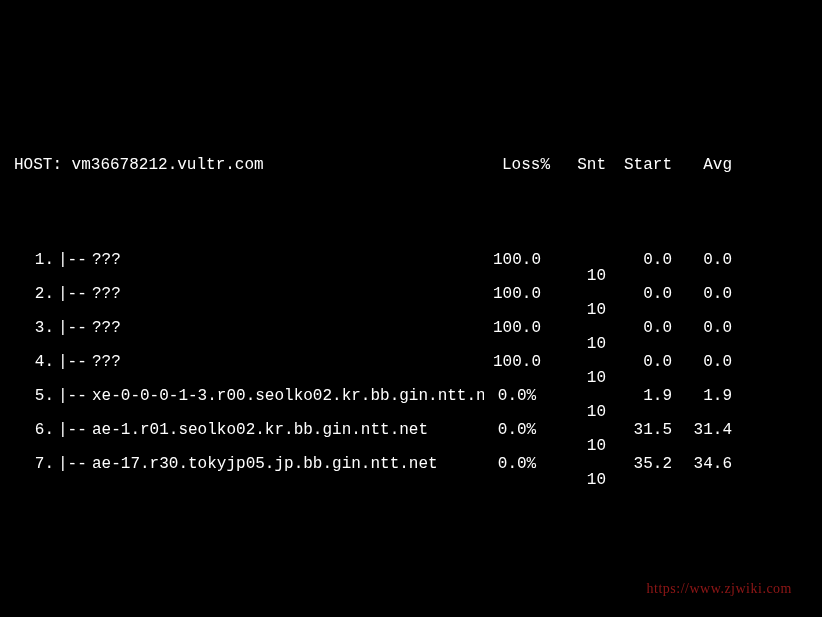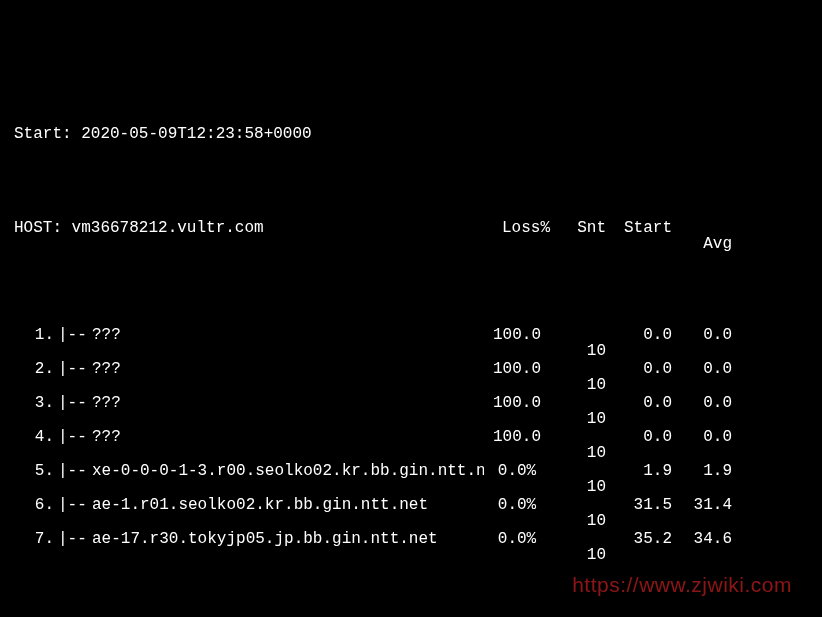--- a/index.html
+++ b/index.html
@@ -49,21 +49,21 @@
     width: 66px;
     text-align: right;
   }
   .row .avg {
     width: 60px;
     text-align: right;
   }
   .header-row {
     display: flex;
     height: 34px;
-    align-items: flex-start;
+    align-items: flex-end;
   }
   .header-row .hostlabel {
     flex: 0 0 470px;
   }
   .header-row .loss {
     width: 66px;
     text-align: right;
   }
   .header-row .snt {
     width: 56px;
@@ -74,40 +74,39 @@
     text-align: right;
   }
   .header-row .avg {
     width: 60px;
     text-align: right;
     margin-top: 16px;
   }
   .watermark {
     position: absolute;
     color: rgba(255,40,40,0.55);
-    font-family: Liberation Sans, sans-serif;
-    font-size: 21px;
+    font-family: Liberation Serif, serif;
+    font-size: 14px;
     pointer-events: none;
     letter-spacing: 0.5px;
   }
   .cmd, .start {
     height: 30px;
     display: flex;
     align-items: center;
   }
   .spacer {
     height: 20px;
   }
 </style>
 </head>
 <body>
 
 <div class="terminal">
   <div class="spacer"></div>
-  <div class="start">Start: 2020-05-09T12:23:58+0000</div>
 
   <div class="header-row">
     <span class="hostlabel">HOST: vm36678212.vultr.com</span>
     <span class="loss">Loss%</span>
     <span class="snt">Snt</span>
     <span class="last">Start</span>
     <span class="avg">Avg</span>
   </div>
 
   <div id="hops"><div class="row" id="hop-0"><span class="num">1.</span><span class="pipe">|--</span><span class="host">???</span><span class="loss">100.0</span><span class="snt">10</span><span class="last">0.0</span><span class="avg">0.0</span></div><div class="row" id="hop-1"><span class="num">2.</span><span class="pipe">|--</span><span class="host">???</span><span class="loss">100.0</span><span class="snt">10</span><span class="last">0.0</span><span class="avg">0.0</span></div><div class="row" id="hop-2"><span class="num">3.</span><span class="pipe">|--</span><span class="host">???</span><span class="loss">100.0</span><span class="snt">10</span><span class="last">0.0</span><span class="avg">0.0</span></div><div class="row" id="hop-3"><span class="num">4.</span><span class="pipe">|--</span><span class="host">???</span><span class="loss">100.0</span><span class="snt">10</span><span class="last">0.0</span><span class="avg">0.0</span></div><div class="row" id="hop-4"><span class="num">5.</span><span class="pipe">|--</span><span class="host">xe-0-0-0-1-3.r00.seolko02.kr.bb.gin.ntt.net</span><span class="loss">0.0%</span><span class="snt">10</span><span class="last">1.9</span><span class="avg">1.9</span></div><div class="row" id="hop-5"><span class="num">6.</span><span class="pipe">|--</span><span class="host">ae-1.r01.seolko02.kr.bb.gin.ntt.net</span><span class="loss">0.0%</span><span class="snt">10</span><span class="last">31.5</span><span class="avg">31.4</span></div><div class="row" id="hop-6"><span class="num">7.</span><span class="pipe">|--</span><span class="host">ae-17.r30.tokyjp05.jp.bb.gin.ntt.net</span><span class="loss">0.0%</span><span class="snt">10</span><span class="last">35.2</span><span class="avg">34.6</span></div></div>

